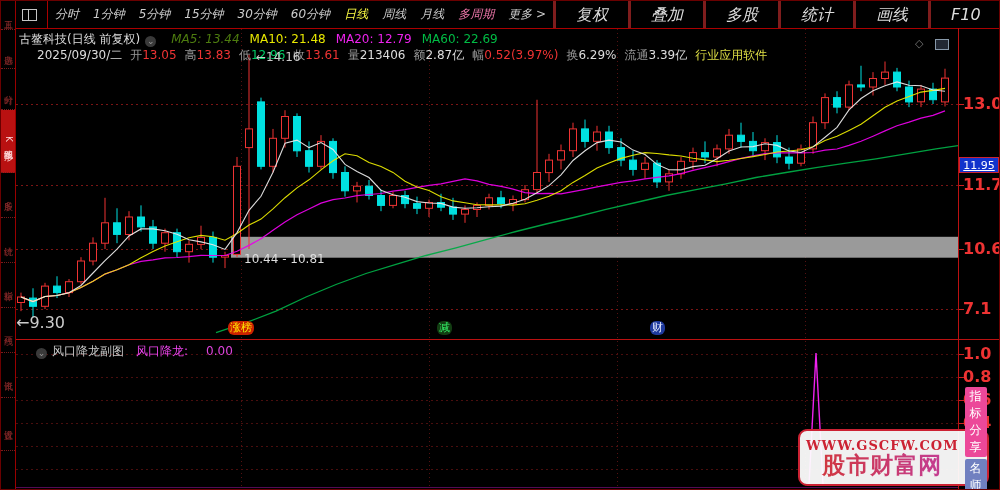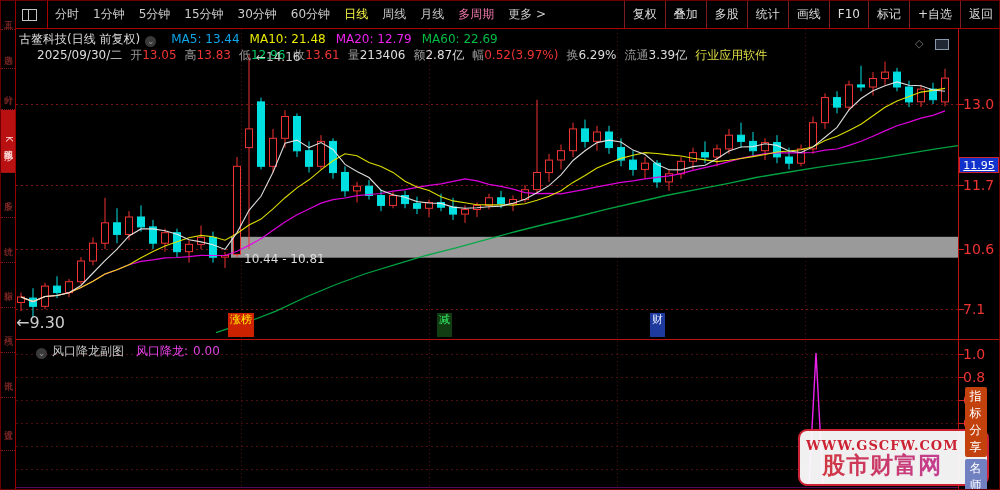--- a/index.html
+++ b/index.html
@@ -6,48 +6,48 @@
   #app{position:relative;width:1000px;height:490px;background:#000;overflow:hidden;
        font-family:"DejaVu Sans","Liberation Sans",sans-serif;border:1px solid #6a0000;box-sizing:border-box;}
   
   #sidebar{position:absolute;left:0;top:0;width:14px;height:490px;border-right:1px solid #9a0000;display:flex;flex-direction:column;}
   .side-item{flex:0 0 auto;display:flex;align-items:center;justify-content:center;
              border-bottom:1px dotted #7a1a1a;color:#8a2a2a;font-size:9px;
              writing-mode:vertical-rl;letter-spacing:1px;overflow:hidden;}
   .side-item.active{background:#b91111;color:#ffdddd;}
   
   #topbar{position:absolute;left:15px;top:0;width:985px;height:27px;display:flex;align-items:center;
-          border-bottom:1px solid #aa0000;overflow:hidden;white-space:nowrap;}
+          border-bottom:1px solid #aa0000;overflow:hidden;white-space:nowrap;font-style:italic;}
   #winicon{width:13px;height:10px;border:1px solid #c5c5c5;margin:0 7px 0 6px;position:relative;}
   #winicon:after{content:"";position:absolute;left:5px;top:0;width:1px;height:100%;background:#c5c5c5;}
   #winicon-wrap{border-right:1px solid #aa0000;padding-right:3px;display:flex;align-items:center;height:100%;}
   .period{padding:0 7px;font-size:12px;color:#cccccc;line-height:27px;cursor:default;}
   #rightbtns{margin-left:auto;display:flex;height:100%;}
-  .tbtn{border-left:1px solid #7f1d1d;padding:0 8px;font-size:12px;color:#dddddd;line-height:27px;flex:0 0 auto;}
+  .tbtn{border-left:3px solid #7f1d1d;padding:0 20px;font-size:16px;color:#dddddd;line-height:27px;flex:0 0 auto;}
   
   .ov{position:absolute;white-space:nowrap;}
   #stockline{left:18px;top:30px;font-size:12px;color:#dddddd;}
   #stockline .ma{margin-left:10px;}
   .circle-ic{display:inline-block;width:11px;height:11px;border-radius:50%;background:#3a3a3a;color:#9a9a9a;
              font-size:9px;line-height:10px;text-align:center;vertical-align:-1px;margin:0 5px;}
   #quoteline{left:36px;top:46px;font-size:12px;color:#dddddd;}
   #quoteline .fl{color:#999999;margin-left:8px;}
-  .axis-lab{position:absolute;left:962px;width:37px;font-size:14px;color:#ee3333;height:14px;line-height:14px;overflow:hidden;}
+  .axis-lab{position:absolute;left:962px;width:37px;font-size:16px;color:#ee3333;height:14px;line-height:14px;overflow:hidden;font-weight:bold;}
   #price-badge{position:absolute;left:958px;width:40px;height:16px;background:#1133cc;border:1px solid #cc2233;
                color:#ffffff;font-size:11px;line-height:15px;text-align:center;box-sizing:border-box;}
-  .ev-tag{position:absolute;top:312px;height:24px;font-size:11px;line-height:14px;padding:0 2px;}
+  .ev-tag{position:absolute;top:320px;height:14px;font-size:11px;line-height:14px;padding:0 2px;border-radius:6px;}
   #anno-high{left:255px;top:49px;font-size:12px;color:#cccccc;}
   #anno-gap{left:243px;top:251px;font-size:12px;color:#dddddd;}
   #anno-low{left:15px;top:312px;font-size:16px;color:#cccccc;}
   #dia-ic{left:914px;top:36px;font-size:11px;color:#777777;}
   #pan-ic{position:absolute;left:934px;top:38px;width:12px;height:9px;border:1px solid #8899aa;background:#222833;}
   
   #subheader{left:30px;top:342px;font-size:12px;color:#c8c8c8;}
   #subheader .mag{color:#ee44ee;margin-left:12px;}
-  #subheader .magv{color:#dd44dd;margin-left:5px;}
+  #subheader .magv{color:#dd44dd;margin-left:18px;}
   
   #wm{position:absolute;left:797px;top:428px;width:191px;height:57px;background:rgba(255,255,255,0.94);
       border:2px solid #cc2233;border-radius:9px;box-sizing:border-box;display:flex;align-items:center;
       padding:3px 6px;gap:6px;}
   #wm-left{flex:1;text-align:center;}
   #wm-title{font-size:23px;font-weight:bold;letter-spacing:1px;
             background:linear-gradient(90deg,#d23636,#c23e9e);-webkit-background-clip:text;background-clip:text;
             color:transparent;line-height:25px;}
   #wm-url{font-family:"DejaVu Serif","Liberation Serif",serif;font-size:13px;font-weight:bold;color:#cc2233;letter-spacing:1px;}
   .wm-badge{display:block;font-size:12px;color:#ffffff;padding:1px 5px;margin:2px 0;border-radius:2px;text-align:center;}
@@ -273,21 +273,21 @@
       <polyline points="20.0,296.0 32.0,300.6 44.0,295.5 56.0,294.5 68.0,291.7 80.0,286.5 92.0,280.2 104.0,273.1 116.0,268.8 128.0,263.7 140.0,260.4 152.0,258.9 164.0,256.9 176.0,256.5 188.0,255.6 200.0,254.4 212.0,254.5 224.0,254.5 236.0,250.2 248.0,244.4 260.0,237.8 272.0,229.3 284.0,220.9 296.0,213.8 308.0,208.0 320.0,202.1 332.0,198.6 344.0,197.0 356.0,194.6 368.0,193.5 380.0,192.5 392.0,190.1 404.0,188.6 416.0,186.4 428.0,184.3 440.0,182.8 452.0,180.4 464.0,177.9 476.0,179.9 488.0,183.4 500.0,185.3 512.0,188.2 524.0,191.6 536.0,192.6 548.0,192.3 560.0,192.8 572.0,190.7 584.0,188.4 596.0,185.9 608.0,183.6 620.0,181.3 632.0,179.9 644.0,177.8 656.0,176.4 668.0,174.9 680.0,172.6 692.0,169.4 704.0,166.7 716.0,163.8 728.0,160.6 740.0,157.4 752.0,154.9 764.0,152.6 776.0,151.8 788.0,151.9 800.0,151.8 812.0,151.5 824.0,149.2 836.0,148.0 848.0,144.4 860.0,140.3 872.0,135.2 884.0,129.9 896.0,124.7 908.0,121.1 920.0,117.1 932.0,114.4 944.0,109.9" fill="none" stroke="#e800e8" stroke-width="1.2" opacity="0.95"></polyline>
       <polyline points="20.0,296.0 32.0,300.6 44.0,295.5 56.0,294.5 68.0,291.7 80.0,286.5 92.0,280.2 104.0,273.1 116.0,268.8 128.0,263.7 140.0,256.8 152.0,250.6 164.0,245.1 176.0,240.8 188.0,236.8 200.0,234.4 212.0,235.8 224.0,239.2 236.0,232.5 248.0,224.0 260.0,218.1 272.0,207.9 284.0,196.7 296.0,186.9 308.0,178.8 320.0,168.9 332.0,159.8 344.0,152.8 356.0,154.8 368.0,161.6 380.0,165.6 392.0,171.4 404.0,180.3 416.0,186.0 428.0,189.5 440.0,195.8 452.0,199.9 464.0,201.7 476.0,203.7 488.0,203.9 500.0,203.7 512.0,204.1 524.0,202.7 536.0,199.2 548.0,195.2 560.0,189.8 572.0,181.4 584.0,174.5 596.0,167.0 608.0,161.9 620.0,157.4 632.0,154.3 644.0,151.6 656.0,152.5 668.0,153.9 680.0,155.0 692.0,157.3 704.0,158.9 716.0,160.6 728.0,159.3 740.0,157.5 752.0,155.6 764.0,153.5 776.0,151.0 788.0,150.0 800.0,148.7 812.0,145.7 824.0,139.5 836.0,135.3 848.0,129.4 860.0,123.2 872.0,114.8 884.0,106.2 896.0,99.9 908.0,95.6 920.0,91.1 932.0,89.4 944.0,87.4" fill="none" stroke="#e8e800" stroke-width="1.1" opacity="0.95"></polyline>
       <polyline points="20.0,296.0 32.0,300.6 44.0,295.5 56.0,294.5 68.0,291.7 80.0,284.5 92.0,272.0 104.0,259.7 116.0,248.2 128.0,234.9 140.0,227.9 152.0,227.9 164.0,229.8 176.0,233.3 188.0,238.8 200.0,240.9 212.0,243.8 224.0,248.4 236.0,231.6 248.0,209.3 260.0,195.3 272.0,171.2 284.0,142.3 296.0,139.1 308.0,146.6 320.0,141.6 332.0,148.5 344.0,163.4 356.0,170.5 368.0,176.5 380.0,189.2 392.0,193.7 404.0,196.2 416.0,200.6 428.0,202.0 440.0,202.4 452.0,206.1 464.0,207.3 476.0,206.7 488.0,205.8 500.0,205.1 512.0,202.2 524.0,198.2 536.0,191.8 548.0,184.6 560.0,173.8 572.0,159.5 584.0,149.7 596.0,141.6 608.0,139.1 620.0,141.0 632.0,149.1 644.0,153.5 656.0,163.4 668.0,168.7 680.0,168.9 692.0,165.6 704.0,164.3 716.0,157.7 728.0,150.0 740.0,146.0 752.0,145.6 764.0,142.8 776.0,144.4 788.0,150.0 800.0,151.5 812.0,145.9 824.0,136.3 836.0,126.3 848.0,108.9 860.0,97.5 872.0,89.8 884.0,84.7 896.0,80.9 908.0,84.3 920.0,84.7 932.0,89.0 944.0,90.2" fill="none" stroke="#e8e8e8" stroke-width="1.1" opacity="0.95"></polyline>
       <line x1="957.5" y1="27" x2="957.5" y2="489" stroke="#bb1111" stroke-width="1"></line>
       <line x1="15" y1="338.5" x2="1000" y2="338.5" stroke="#bb1111" stroke-width="1"></line>
       <polyline points="808.0,484.0 815.0,352.0 822.0,484.0" fill="none" stroke="#ee22ee" stroke-width="1.4"></polyline>
       <line x1="15" y1="486.5" x2="957" y2="486.5" stroke="#ee22ee" stroke-width="1" opacity="0.35"></line>
     </svg>
 
   <div class="ov" id="stockline">
-    <span>古鳌科技(日线 前复权)</span><span class="circle-ic">⌄</span><span id="ma-values"><span class="ma" style="color: #0ea5e9;">MA5: 13.44</span><span class="ma" style="color: rgb(232, 232, 0);">MA10: 21.48</span><span class="ma" style="color: rgb(238, 34, 238);">MA20: 12.79</span><span class="ma" style="color: rgb(0, 187, 68);">MA60: 22.69</span></span>
+    <span>古鳌科技(日线 前复权)</span><span class="circle-ic">⌄</span><span id="ma-values"><span class="ma" style="color: #4d7c0f; font-style: italic;">MA5: 13.44</span><span class="ma" style="color: rgb(232, 232, 0);">MA10: 21.48</span><span class="ma" style="color: rgb(238, 34, 238);">MA20: 12.79</span><span class="ma" style="color: rgb(0, 187, 68);">MA60: 22.69</span></span>
   </div>
 
   <div class="ov" id="quoteline">
     <span>2025/09/30/二</span><span id="quote-fields"><span class="fl">开</span><span style="color: rgb(238, 51, 51);">13.05</span><span class="fl">高</span><span style="color: rgb(238, 51, 51);">13.83</span><span class="fl">低</span><span style="color: rgb(0, 204, 102);">12.96</span><span class="fl">收</span><span style="color: rgb(238, 51, 51);">13.61</span><span class="fl">量</span><span style="color: rgb(221, 221, 221);">213406</span><span class="fl">额</span><span style="color: rgb(221, 221, 221);">2.87亿</span><span class="fl">幅</span><span style="color: rgb(238, 51, 51);">0.52(3.97%)</span><span class="fl">换</span><span style="color: rgb(221, 221, 221);">6.29%</span><span class="fl">流通</span><span style="color: rgb(221, 221, 221);">3.39亿</span><span style="color: rgb(221, 221, 68); margin-left: 8px;">行业应用软件</span></span>
   </div>
 
   <div class="ov" id="anno-high">←14.16</div>
   <div class="ov" id="anno-gap">10.44 - 10.81</div>
   <div class="ov" id="anno-low">←9.30</div>
 
@@ -315,18 +315,18 @@
   <div class="ov" id="subheader">
     <span class="circle-ic">⌄</span><span>风口降龙副图</span><span class="mag">风口降龙:</span><span class="magv">0.00</span>
   </div>
 
   <div id="wm">
     <div id="wm-left">
       <div id="wm-url">WWW.GSCFW.COM</div>
       <div id="wm-title">股市财富网</div>
     </div>
     <div id="wm-badges">
-        <span class="wm-badge" style="background: #c2410c;">指标分享</span>
+        <span class="wm-badge" style="background: #ec4899;">指标分享</span>
         <span class="wm-badge" style="background: rgb(112, 128, 192);">名师课程</span>
       </div>
   </div>
 
 </div>
 
 </body></html>

